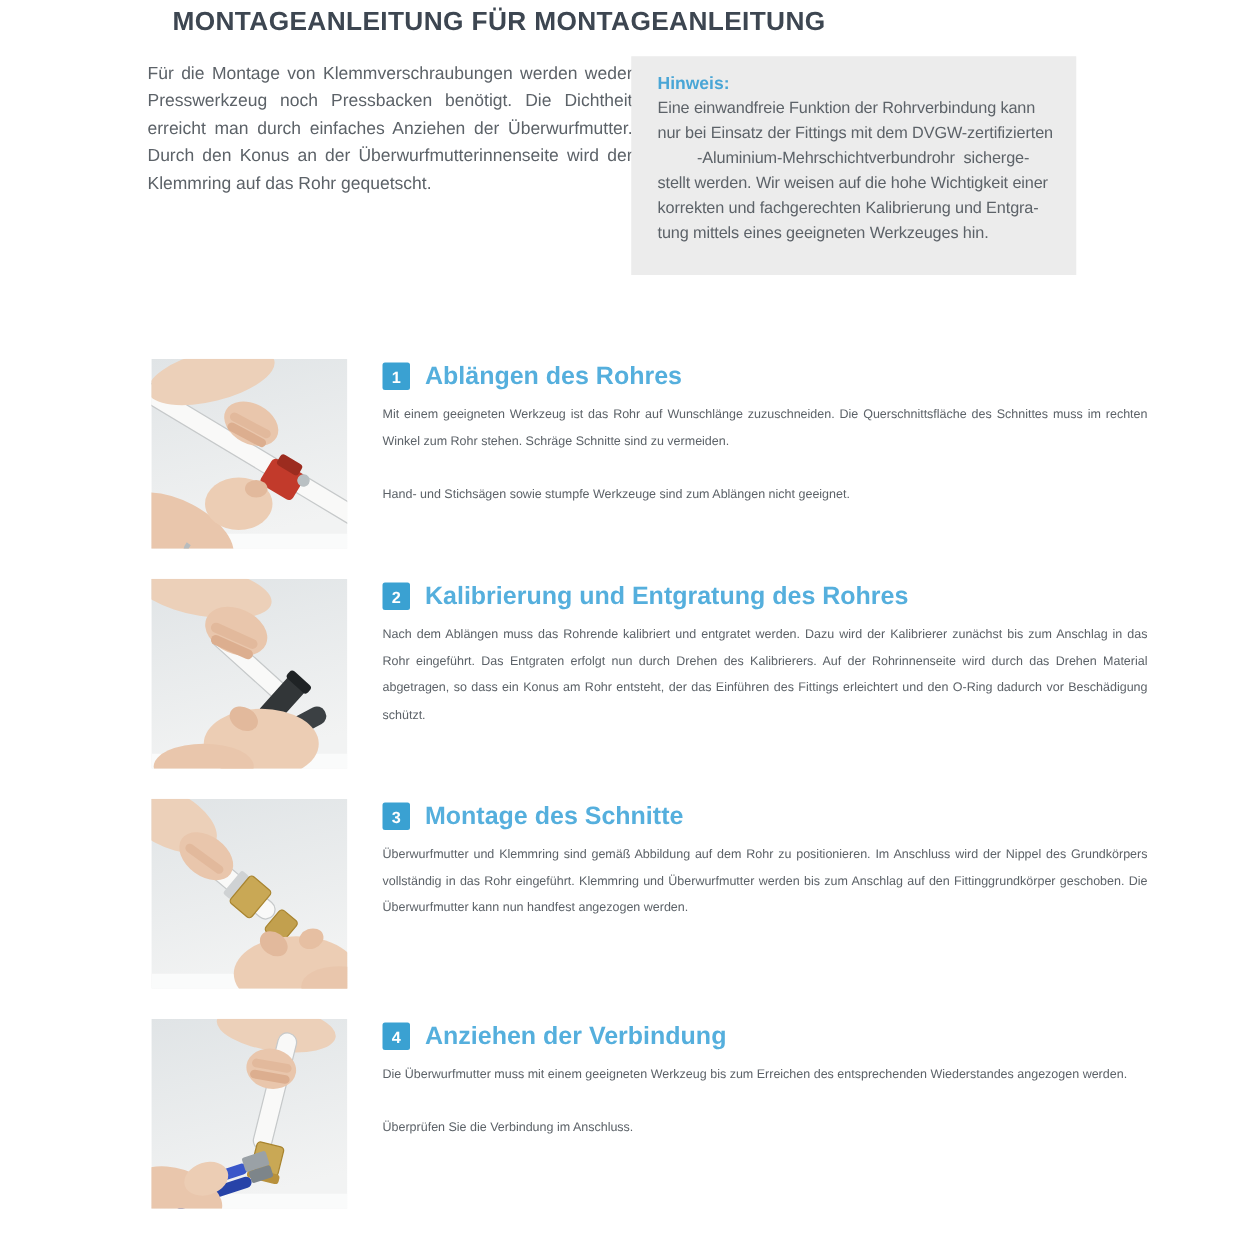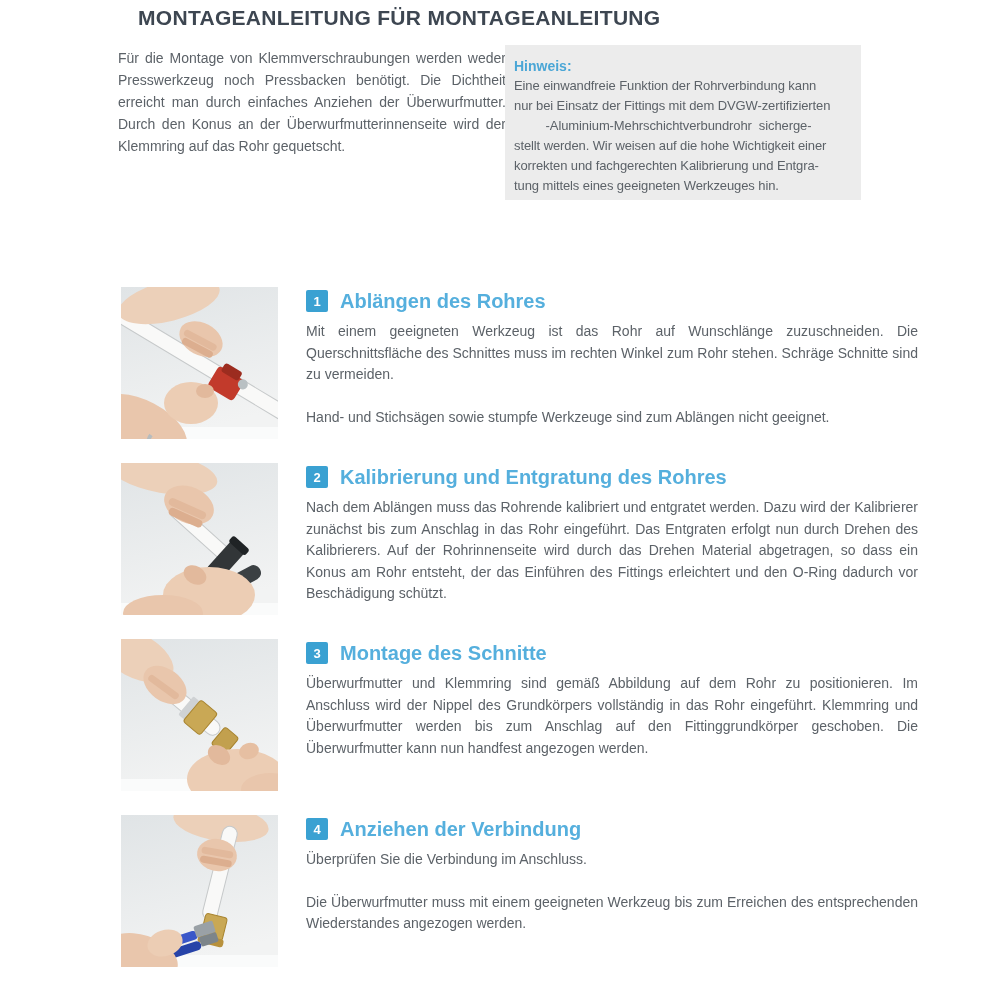--- a/index.html
+++ b/index.html
@@ -24,24 +24,24 @@
   .intro {
     position: absolute; left: 118px; top: 47px;
     width: 388px; margin: 0;
     font-size: 14px; line-height: 22px;
     text-align: justify;
     color: #5c6268;
   }
 
   .note {
     position: absolute; left: 505px; top: 45px;
-    width: 356px; height: 155px;
+    width: 356px; height: 175px;
     box-sizing: border-box;
     background: #ececec;
-    padding: 11px 10px 0 9px;
+    padding: 11px 10px 0 21px;
   }
   .note-label {
     font-size: 14px; font-weight: bold;
     color: #4aa6d6;
     line-height: 20px;
   }
   .note-line {
     font-size: 13px; line-height: 20px;
     letter-spacing: -0.1px;
     white-space: nowrap;
@@ -72,21 +72,21 @@
     flex: 0 0 auto;
   }
   .step-title {
     margin: 0;
     font-size: 20px; font-weight: bold;
     color: #55afdd;
   }
   .step-body { margin-top: 9px; }
   .step-body p {
     margin: 0 0 21px 0;
-    font-size: 14px; line-height: 21.5px;
+    font-size: 10px; line-height: 21.5px;
     text-align: justify;
     color: #5c6268;
   }
   .step-body p:last-child { margin-bottom: 0; }
 </style>
 </head>
 <body>
 
 <div class="page">
 
@@ -266,19 +266,19 @@
         <ellipse cx="20" cy="142" rx="38" ry="22" fill="#e9c6ac" transform="rotate(18 20 142)"></ellipse>
         <ellipse cx="44" cy="128" rx="18" ry="13" fill="#eccdb4" transform="rotate(-18 44 128)"></ellipse>
       </svg>
     </div>
     <div class="step-content">
       <div class="step-header">
         <div class="badge">4</div>
         <h2 class="step-title">Anziehen der Verbindung</h2>
       </div>
       <div class="step-body">
+        <p>Die Überwurfmutter muss mit einem geeigneten Werkzeug bis zum Erreichen des entsprechenden Wiederstandes angezogen werden.</p>
         <p>Überprüfen Sie die Verbindung im Anschluss.</p>
-        <p>Die Überwurfmutter muss mit einem geeigneten Werkzeug bis zum Erreichen des entsprechenden Wiederstandes angezogen werden.</p>
       </div>
     </div>
   </section>
 
 </div>
 
 </body></html>

